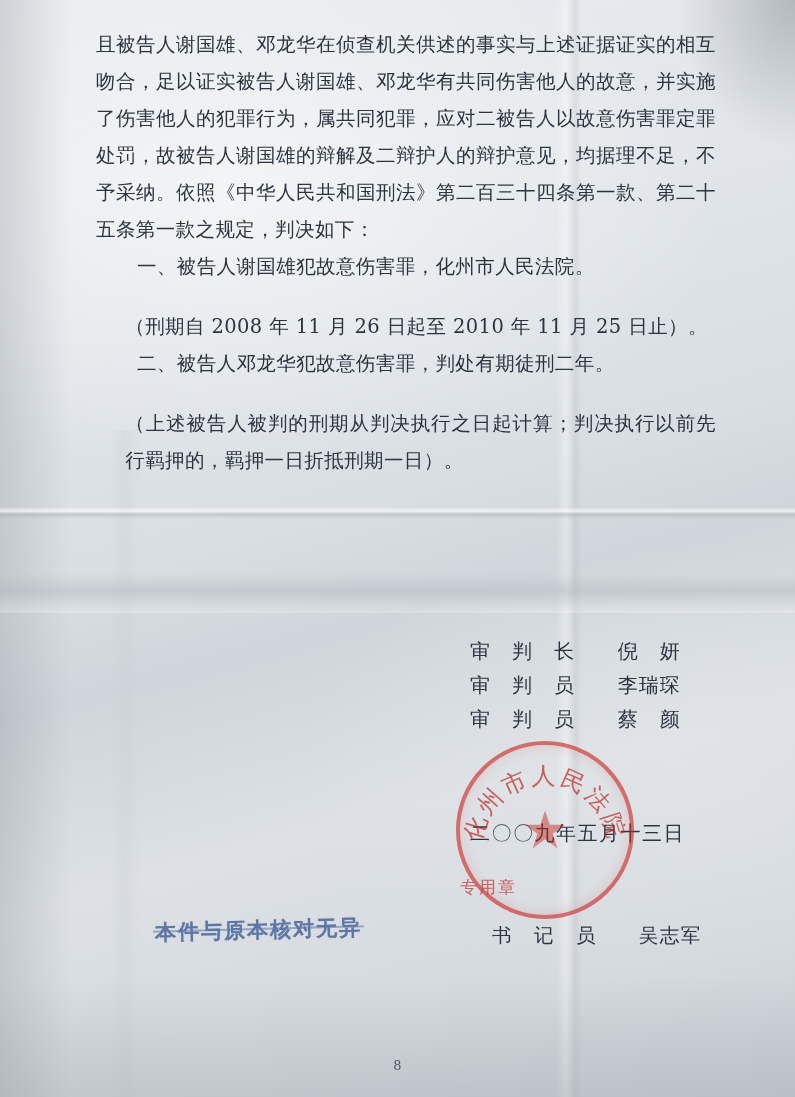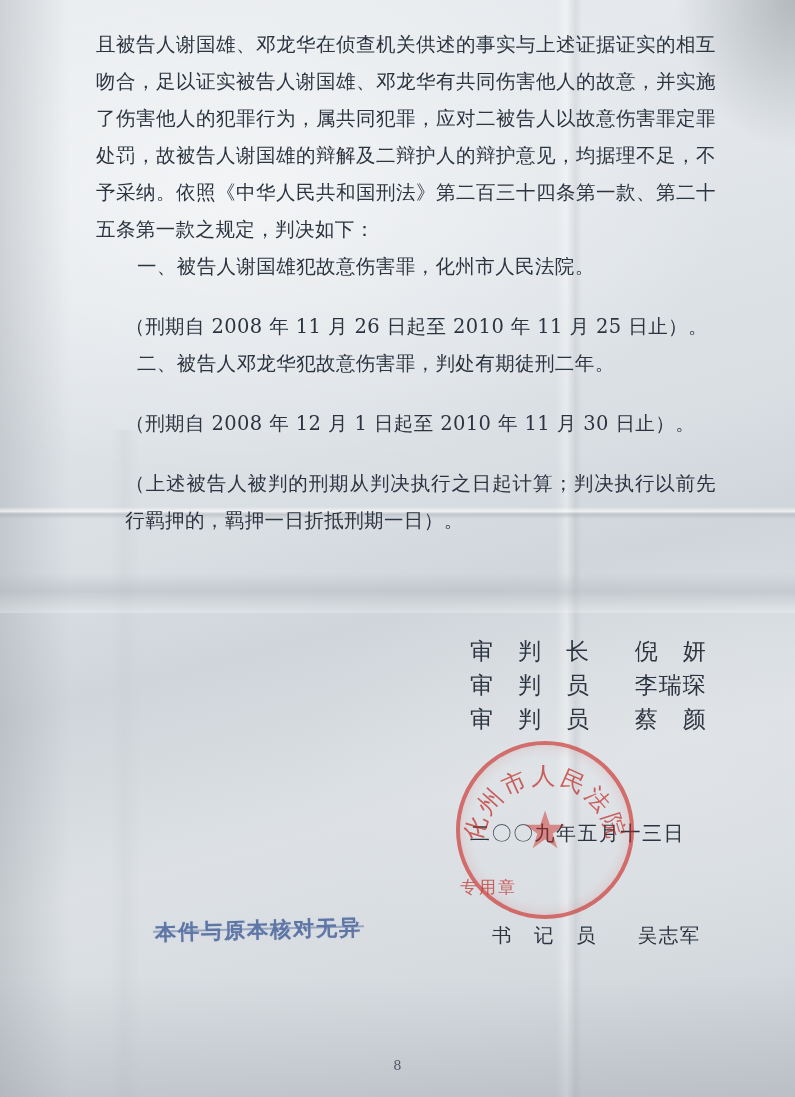--- a/index.html
+++ b/index.html
@@ -73,41 +73,41 @@
     text-justify: inter-ideograph;
   }
   .indent1 { text-indent: 2em; }
   .indent-num { padding-left: 2.1em; }
   .indent-paren { padding-left: 1.5em; margin-top: 23px; }
   .blk-sig {
     position: absolute;
     left: 470px;
     top: 634px;
     font-family: "DejaVu Serif", "Liberation Serif", serif;
-    font-size: 23px;
+    font-size: 20px;
     line-height: 34px;
     color: #2b3440;
     letter-spacing: 1px;
   }
   .sig-row { white-space: nowrap; }
   .date-line {
     position: absolute;
     left: 470px;
     top: 820px;
     font-family: "DejaVu Serif", "Liberation Serif", serif;
     font-size: 20px;
     color: #2b3440;
     letter-spacing: 1.5px;
     white-space: nowrap;
   }
   .clerk-line {
     position: absolute;
     left: 492px;
     top: 922px;
-    font-family: Liberation Serif, serif;
+    font-family: Liberation Sans, sans-serif;
     font-size: 19.5px;
     color: #2b3440;
     letter-spacing: 1.5px;
     white-space: nowrap;
   }
   .page-num {
     position: absolute;
     left: 0; right: 0;
     top: 1058px;
     text-align: center;
@@ -203,21 +203,20 @@
   <div class="crease crease-v1"></div>
   <div class="crease crease-v2"></div>
   <div class="crease crease-h1"></div>
   <div class="crease crease-h2"></div>
 
   <div class="doc-body">
     <p class="p">且被告人谢国雄、邓龙华在侦查机关供述的事实与上述证据证实的相互吻合，足以证实被告人谢国雄、邓龙华有共同伤害他人的故意，并实施了伤害他人的犯罪行为，属共同犯罪，应对二被告人以故意伤害罪定罪处罚，故被告人谢国雄的辩解及二辩护人的辩护意见，均据理不足，不予采纳。依照《中华人民共和国刑法》第二百三十四条第一款、第二十五条第一款之规定，判决如下：</p>
     <p class="p indent-num">一、被告人谢国雄犯故意伤害罪，化州市人民法院。</p>
     <p class="p indent-paren">（刑期自 2008 年 11 月 26 日起至 2010 年 11 月 25 日止）。</p>
     <p class="p indent-num">二、被告人邓龙华犯故意伤害罪，判处有期徒刑二年。</p>
-    <p class="p indent-paren">（刑期自 2008 年 12 月 1 日起至 2010 年 11 月 30 日止）。</p>
     <p class="p indent-paren">（上述被告人被判的刑期从判决执行之日起计算；判决执行以前先行羁押的，羁押一日折抵刑期一日）。</p>
   </div>
 
   <div class="blk-sig">
     <div class="sig-row">
       <span>审　判　长</span>
       <span style="display:inline-block;width:28px;"></span>
       <span>倪　妍</span>
     </div>
     <div class="sig-row">

